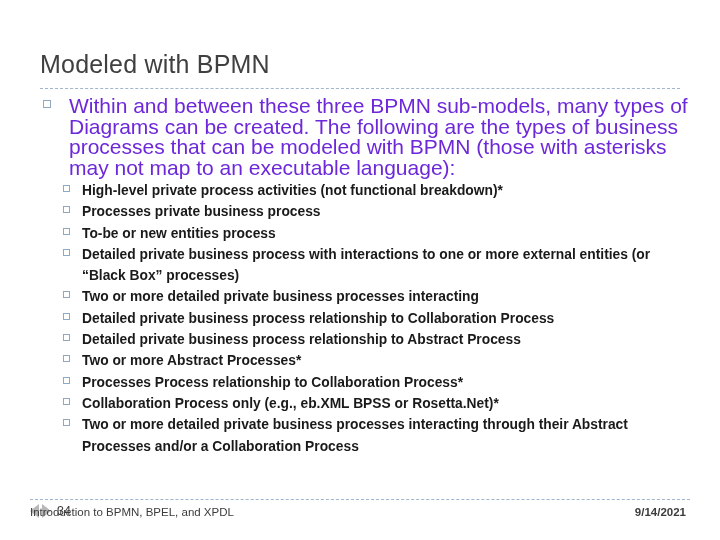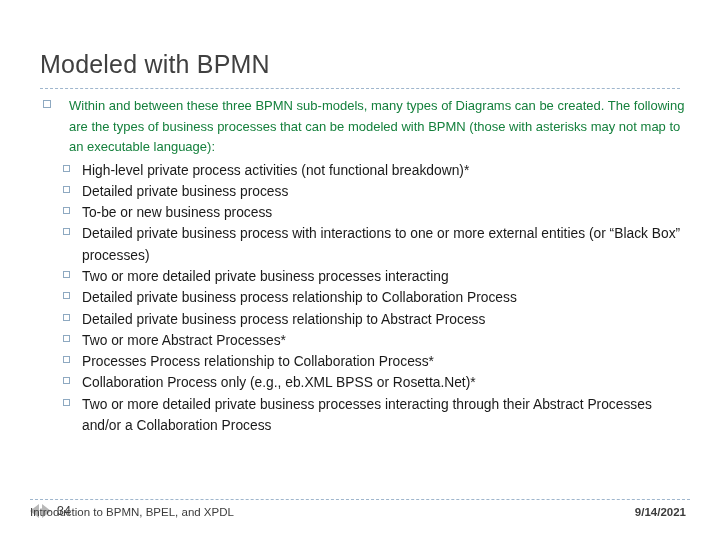--- a/index.html
+++ b/index.html
@@ -40,37 +40,38 @@
   }
   .body {
     position: absolute;
     left: 40px;
     top: 96px;
     width: 648px;
   }
   .l1 {
     position: relative;
     padding-left: 29px;
-    font-size: 13px;
+    font-size: 21px;
     line-height: 20.5px;
-    color: #15803d;
+    color: #6d28d9;
   }
   .l1 > .bullet {
     position: absolute;
     left: 3px;
     top: 4px;
     width: 8px;
     height: 8px;
     border: 1px solid #8ea9c1;
     box-sizing: border-box;
     background: #ffffff;
   }
   .l2-list {
     margin-top: 2px;
     padding-left: 22px;
+    font-weight: bold;
   }
   .l2 {
     position: relative;
     padding-left: 20px;
     font-size: 13.8px;
     line-height: 21.3px;
     color: #1a1a1a;
   }
   .l2 > .bullet {
     position: absolute;
@@ -159,25 +160,25 @@
       <span>Within and between these three BPMN sub-models, many types of Diagrams can be created. The following are the types of business processes that can be modeled with BPMN (those with asterisks may not map to an executable language):</span>
     </div>
 
     <div class="l2-list">
       <div class="l2">
         <span class="bullet"></span>
         <span>High-level private process activities (not functional breakdown)*</span>
       </div>
       <div class="l2">
         <span class="bullet"></span>
-        <span>Detailed private business process</span>
-      </div>
-      <div class="l2">
-        <span class="bullet"></span>
-        <span>To-be or new business process</span>
+        <span>Processes private business process</span>
+      </div>
+      <div class="l2">
+        <span class="bullet"></span>
+        <span>To-be or new entities process</span>
       </div>
       <div class="l2">
         <span class="bullet"></span>
         <span>Detailed private business process with interactions to one or more external entities (or “Black Box” processes)</span>
       </div>
       <div class="l2">
         <span class="bullet"></span>
         <span>Two or more detailed private business processes interacting</span>
       </div>
       <div class="l2">

